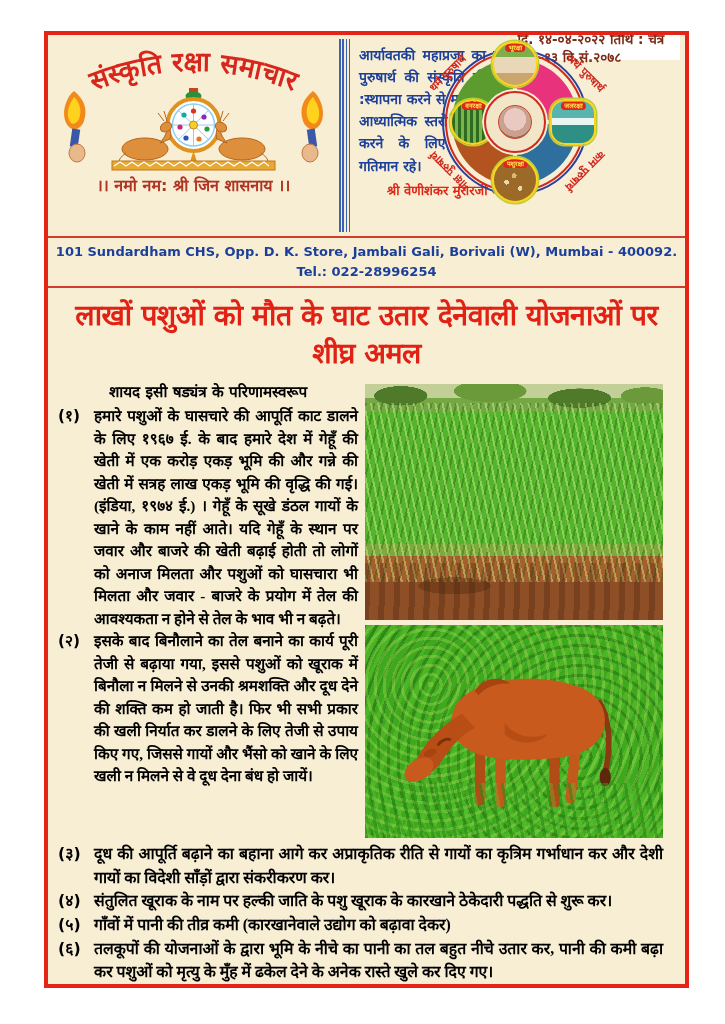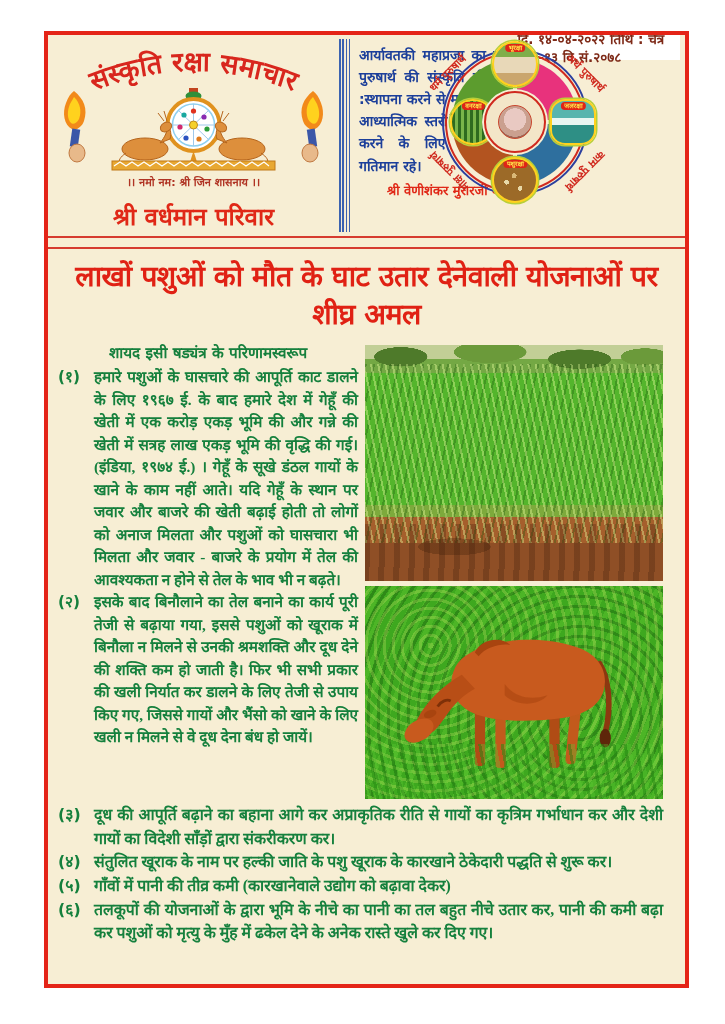--- a/index.html
+++ b/index.html
@@ -10,21 +10,21 @@
     position:absolute; left:44px; top:31px; width:645px; height:957px;
     border:4px solid #e42417; background:#f7eed4; overflow:hidden;
   }
 
   
   .header { display:flex; height:201px; }
   .masthead { position:relative; width:291px; flex:0 0 291px; }
   .arc-title { position:absolute; top:2px; left:3px; width:285px; height:72px; }
   .arc-text { fill:#d8261d; font-size:27px; font-weight:bold; font-family:"DejaVu Sans",sans-serif; }
   .emblem { position:absolute; top:52px; left:12px; width:267px; height:88px; }
-  .mantra { position:absolute; top:139px; width:100%; text-align:center; color:#b03424; font-size:11px; font-weight:bold; }
+  .mantra { position:absolute; top:139px; width:100%; text-align:center; color:#b03424; font-size:16px; font-weight:bold; }
   .affil  { position:absolute; top:153px; width:100%; text-align:center; color:#2a50a8; font-size:10.5px; font-weight:bold; }
   .org    { position:absolute; top:164px; width:100%; text-align:center; color:#e02817; font-size:24px; font-weight:bold; }
 
   .v-divider { flex:0 0 11px; margin:4px 0;
     background:repeating-linear-gradient(to right,#3c63b0 0 1.6px, rgba(0,0,0,0) 1.6px 3.4px); }
 
   .header-right { flex:1; display:flex; }
   .header-right-top { flex:1; display:flex; }
   .motto { flex:0 0 163px; padding:9px 4px 0 9px; }
   .motto-text { color:#1c3f9a; font-weight:bold; font-size:14px; line-height:1.58; text-align:justify; }
@@ -81,21 +81,21 @@
 
   
   .address { padding:4px 6px 5px; text-align:center; color:#1c3f9a; font-size:13px; font-weight:bold; line-height:1.5; }
   .addr-sep { color:#d02a1f; }
 
   
   .headline { text-align:center; color:#e02114; font-weight:800; font-size:28.5px;
     padding:7px 4px 6px; letter-spacing:-0.5px; }
 
   
-  .body { padding:4px 22px 0 10px; color:#15803d; }
+  .body { padding:4px 22px 0 10px; color:#000000; }
   .body-top { display:flex; gap:7px; }
   .col-text { flex:0 0 300px; font-size:15.3px; font-weight:bold; line-height:1.47; }
   .intro { text-align:center; margin-bottom:2px; }
   .col-images { flex:1; display:flex; flex-direction:column; gap:5px; padding-top:3px; }
 
   .photo { position:relative; width:100%; overflow:hidden; }
   .grass-photo { height:236px;
     background:
       radial-gradient(44px 16px at 12% 5%, #4e7a2a 60%, transparent 61%),
       radial-gradient(60px 18px at 42% 3%, #6b9a3a 60%, transparent 61%),
@@ -189,21 +189,20 @@
             <path d="M66,66 C60,70 58,74 60,76" fill="none"></path>
           </g>
 
           <g>
             <rect x="52" y="74" width="163" height="9" fill="#e8a832" stroke="#c07818" stroke-width="1"></rect>
             <path d="M54,79 l6,-4 l6,4 l6,-4 l6,4 l6,-4 l6,4 l6,-4 l6,4 l6,-4 l6,4 l6,-4 l6,4 l6,-4 l6,4 l6,-4 l6,4 l6,-4 l6,4 l6,-4 l6,4 l6,-4 l6,4 l6,-4 l6,4 l6,-4 l5,4" fill="none" stroke="#ffffff" stroke-width="1.2"></path>
           </g>
         </svg>
 
         <div class="mantra">।। नमो नम: श्री जिन शासनाय ।।</div>
-        <div class="org">श्री वर्धमान परिवार</div>
       </div>
 
       <div class="v-divider"></div>
 
       <div class="header-right">
         <div class="header-right-top">
           <div class="motto">
             <div class="motto-text">आर्यावतकी महाप्रजा का चार पुरुषार्थ की संस्कृति की पुन :स्थापना करने से महाप्रजा का आध्यात्मिक स्तरो को मजबूत करने के लिए यह चक्र गतिमान रहे।</div>
             <div class="motto-author">श्री वेणीशंकर मुरारजी वासु</div>
           </div>
@@ -245,20 +244,21 @@
 
         <div class="date-bar">
           <span class="date-text">दि. १४-०४-२०२२ तिथि : चैत्र सुद -१३ वि.सं.२०७८</span>
         </div>
       </div>
     </div>
 
     <div class="h-rule"></div>
 
     <div class="address">
+      <div>101 Sundardham CHS, Opp. D. K. Store, Jambali Gali, Borivali (W), Mumbai - 400092. Tel.: 022-28996254</div>
     </div>
 
     <div class="h-rule"></div>
 
     <div class="headline">लाखों पशुओं को मौत के घाट उतार देनेवाली योजनाओं पर शीघ्र अमल</div>
 
     <div class="body">
       <div class="body-top">
         <div class="col-text">
           <div class="intro">शायद इसी षड्यंत्र के परिणामस्वरूप</div>

